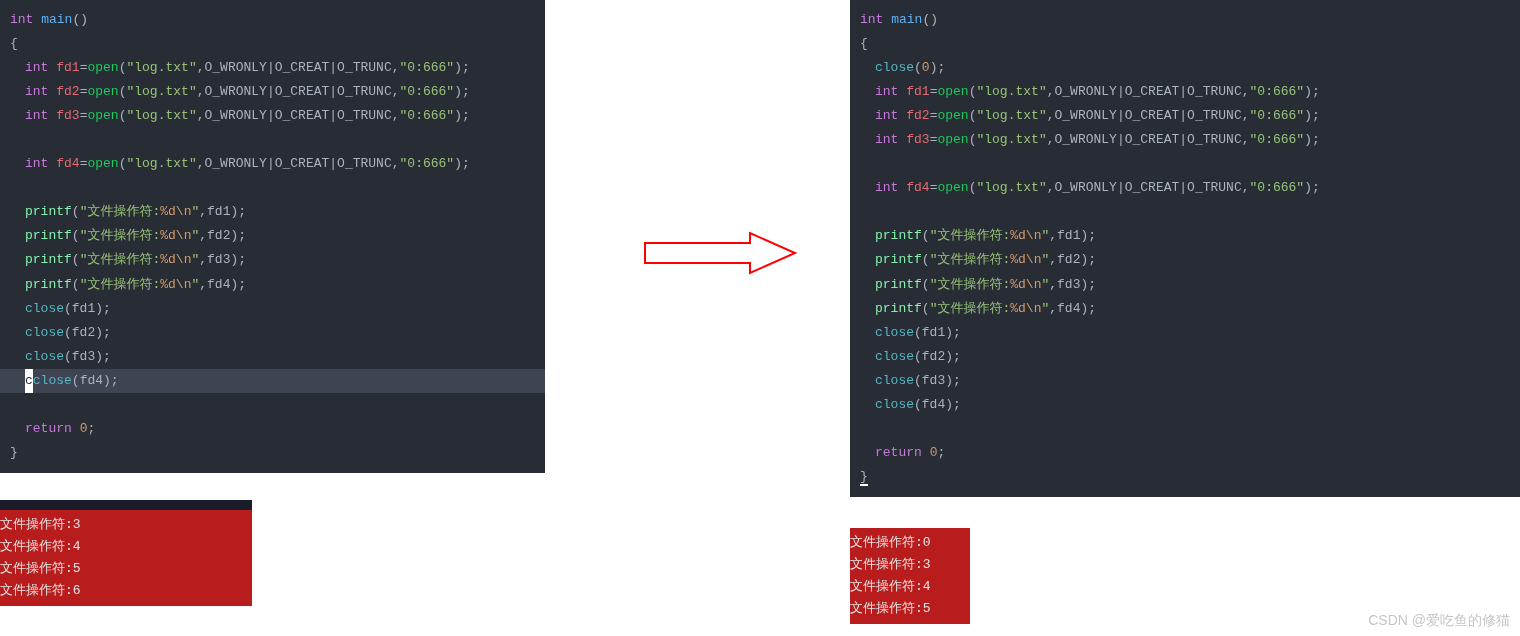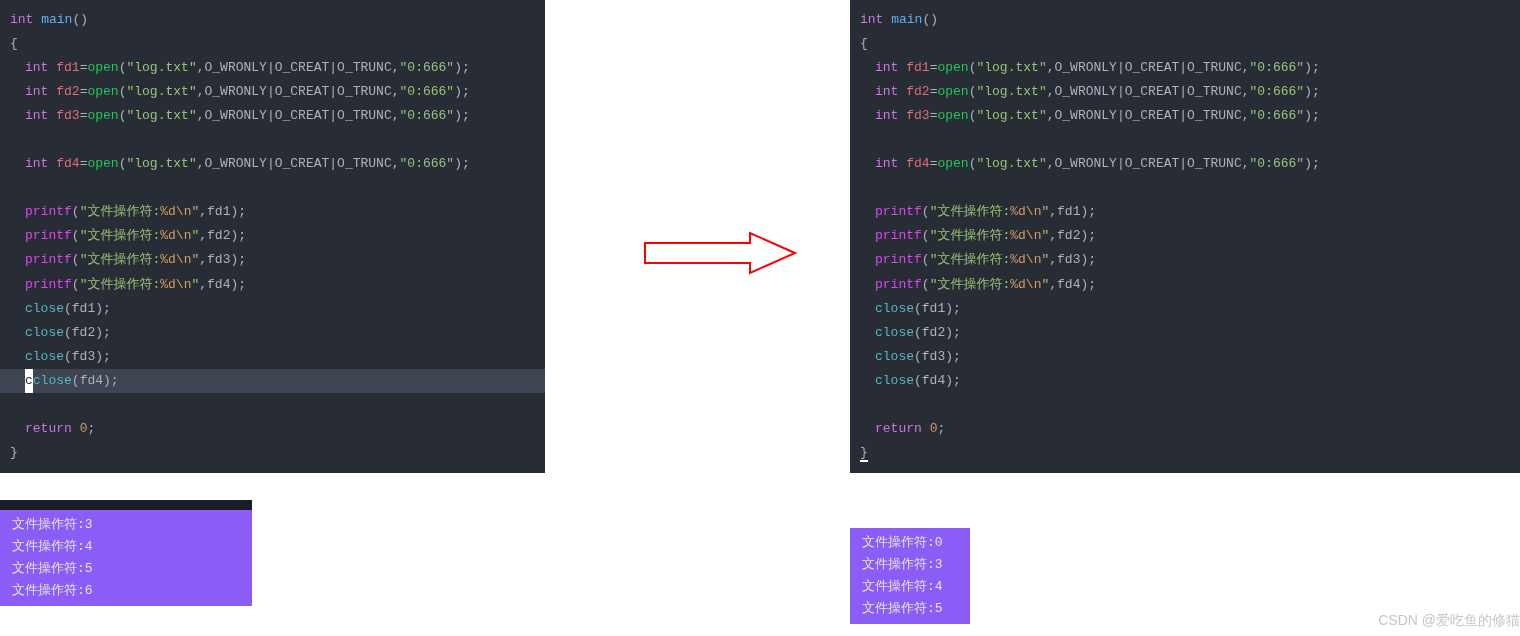--- a/index.html
+++ b/index.html
@@ -35,42 +35,42 @@
 }
 .code-line.highlighted {
   background: #3e4451;
 }
 .indent { display: inline-block; width: 15px; }
 .kw-int { color: #c678dd; }
 .kw-return { color: #c678dd; }
 .fn-main { color: #61afef; }
 .fn-open { color: #22c55e; }
 .fn-close { color: #56b6c2; }
-.fn-printf { color: #d946ef; }
+.fn-printf { color: #86efac; }
 .str { color: #98c379; }
 .esc { color: #d19a66; }
 .var { color: #e06c75; margin-top: 16px; }
 .num { color: #d19a66; }
 .punct { color: #abb2bf; }
 .op { color: #abb2bf; }
 .cursor-block {
   display: inline-block;
   background: #fff;
   color: #282c34;
 }
 .underline-cur {
   border-bottom: 2px solid #fff;
 }
 .terminal {
   position: absolute;
-  background: #8b5cf6;
+  background: #b91c1c;
   color: #e5e5e5;
   font-size: 13px;
   line-height: 1.7;
-  padding: 4px 12px;
+  padding: 4px 0;
 }
 .terminal.left {
   left: 0;
   top: 510px;
   width: 252px;
 }
 .terminal.right {
   left: 850px;
   top: 528px;
   width: 120px;
@@ -83,21 +83,21 @@
   background: #1a1d29;
   padding: 0;
 }
 .arrow {
   position: absolute;
   left: 640px;
   top: 228px;
 }
 .watermark {
   position: absolute;
-  right: 0;
+  right: 10px;
   bottom: 6px;
   color: rgba(150,150,150,0.55);
   font-size: 14px;
   font-family: sans-serif;
 }
 </style>
 </head>
 <body>
 
 <div class="code-panel left">
@@ -132,20 +132,21 @@
 
 <div class="arrow">
   <svg width="160" height="50" viewBox="0 0 160 50">
     <path d="M 5 15 L 110 15 L 110 5 L 155 25 L 110 45 L 110 35 L 5 35 Z" fill="none" stroke="#ff0000" stroke-width="2"></path>
   </svg>
 </div>
 
 <div class="code-panel right">
   <div class="code-line"><span class="kw-int">int</span> <span class="fn-main">main</span><span class="punct">()</span></div>
   <div class="code-line"><span class="punct">{</span></div>
+  <div class="code-line"><span class="indent"></span><span class="fn-close">close</span><span class="punct">(</span><span class="num">0</span><span class="punct">);</span></div>
   <div class="code-line"><span class="indent"></span><span class="kw-int">int</span> <span class="var">fd1</span><span class="op">=</span><span class="fn-open">open</span><span class="punct">(</span><span class="str">"log.txt"</span><span class="punct">,O_WRONLY|O_CREAT|O_TRUNC,</span><span class="str">"0:666"</span><span class="punct">);</span></div>
   <div class="code-line"><span class="indent"></span><span class="kw-int">int</span> <span class="var">fd2</span><span class="op">=</span><span class="fn-open">open</span><span class="punct">(</span><span class="str">"log.txt"</span><span class="punct">,O_WRONLY|O_CREAT|O_TRUNC,</span><span class="str">"0:666"</span><span class="punct">);</span></div>
   <div class="code-line"><span class="indent"></span><span class="kw-int">int</span> <span class="var">fd3</span><span class="op">=</span><span class="fn-open">open</span><span class="punct">(</span><span class="str">"log.txt"</span><span class="punct">,O_WRONLY|O_CREAT|O_TRUNC,</span><span class="str">"0:666"</span><span class="punct">);</span></div>
   <div class="code-line">&nbsp;</div>
   <div class="code-line"><span class="indent"></span><span class="kw-int">int</span> <span class="var">fd4</span><span class="op">=</span><span class="fn-open">open</span><span class="punct">(</span><span class="str">"log.txt"</span><span class="punct">,O_WRONLY|O_CREAT|O_TRUNC,</span><span class="str">"0:666"</span><span class="punct">);</span></div>
   <div class="code-line">&nbsp;</div>
   <div class="code-line"><span class="indent"></span><span class="fn-printf">printf</span><span class="punct">(</span><span class="str">"文件操作符:</span><span class="esc">%d</span><span class="esc">\n</span><span class="str">"</span><span class="punct">,fd1);</span></div>
   <div class="code-line"><span class="indent"></span><span class="fn-printf">printf</span><span class="punct">(</span><span class="str">"文件操作符:</span><span class="esc">%d</span><span class="esc">\n</span><span class="str">"</span><span class="punct">,fd2);</span></div>
   <div class="code-line"><span class="indent"></span><span class="fn-printf">printf</span><span class="punct">(</span><span class="str">"文件操作符:</span><span class="esc">%d</span><span class="esc">\n</span><span class="str">"</span><span class="punct">,fd3);</span></div>
   <div class="code-line"><span class="indent"></span><span class="fn-printf">printf</span><span class="punct">(</span><span class="str">"文件操作符:</span><span class="esc">%d</span><span class="esc">\n</span><span class="str">"</span><span class="punct">,fd4);</span></div>

